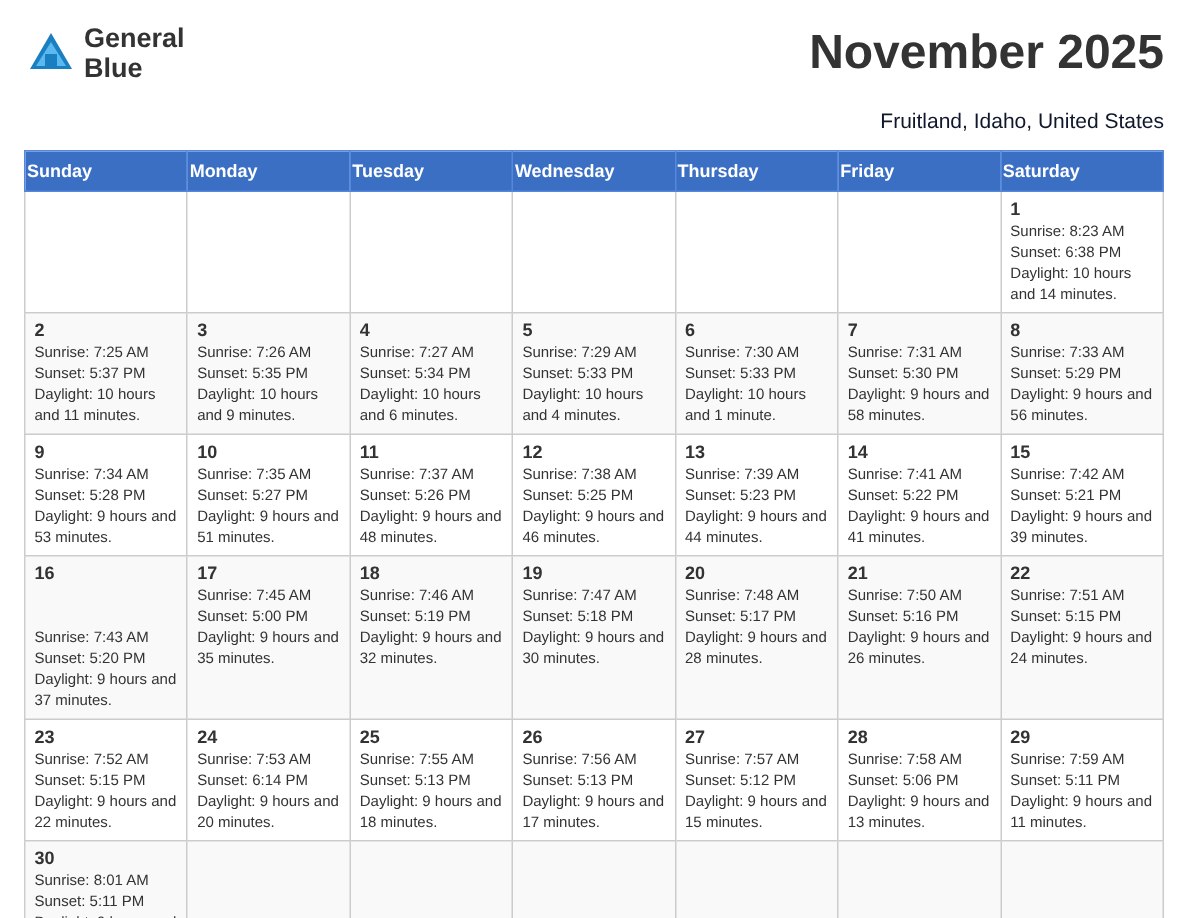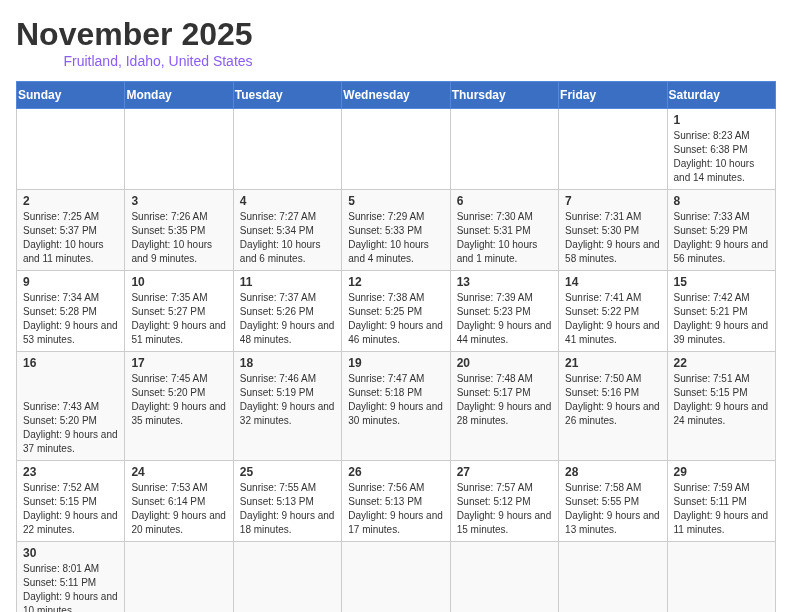--- a/index.html
+++ b/index.html
@@ -37,21 +37,22 @@
     .title-area {
       text-align: right;
     }
     .month-title {
       font-size: 32px;
       font-weight: bold;
       color: #333;
     }
     .location-title {
       font-size: 14px;
-      color: #8b5cf6;
+      color: #0f172a;
+      margin-top: 19px;
     }
     .calendar-table {
       width: 100%;
       border-collapse: collapse;
       border: 1px solid #ccc;
     }
     .calendar-table th {
       background: #3a6fc4;
       color: #fff;
       font-size: 12px;
@@ -89,20 +90,31 @@
     }
     
     thead tr th {
       background: #3a6fc4 !important;
     }
   </style>
 </head>
 <body>
 
 <div class="header-area">
+  <div class="logo">
+    <svg class="logo-icon" viewBox="0 0 36 36">
+      <polygon points="18,4 32,28 4,28" fill="#1a7fc1"></polygon>
+      <polygon points="18,10 28,26 8,26" fill="#5cb8f0"></polygon>
+      <rect x="14" y="18" width="8" height="10" fill="#1a7fc1"></rect>
+    </svg>
+    <div class="logo-text">
+      <span>General</span>
+      <span>Blue</span>
+    </div>
+  </div>
   <div class="title-area">
     <div class="month-title">November 2025</div>
     <div class="location-title">Fruitland, Idaho, United States</div>
   </div>
 </div>
 
 <table class="calendar-table">
   <thead>
     <tr>
     <th>Sunday</th>
@@ -150,21 +162,21 @@
         </td>
         <td>
           <span class="day-number">5</span>
           <div class="day-info" style="white-space: pre-line;">Sunrise: 7:29 AM
 Sunset: 5:33 PM
 Daylight: 10 hours and 4 minutes.</div>
         </td>
         <td>
           <span class="day-number">6</span>
           <div class="day-info" style="white-space: pre-line;">Sunrise: 7:30 AM
-Sunset: 5:31 PM
+Sunset: 5:33 PM
 Daylight: 10 hours and 1 minute.</div>
         </td>
         <td>
           <span class="day-number">7</span>
           <div class="day-info" style="white-space: pre-line;">Sunrise: 7:31 AM
 Sunset: 5:30 PM
 Daylight: 9 hours and 58 minutes.</div>
         </td>
         <td>
           <span class="day-number">8</span>
@@ -220,21 +232,21 @@
       <tr>
         <td>
           <span class="day-number">16</span>
           <div class="day-info" style="white-space: pre-line; margin-top: 30px;">Sunrise: 7:43 AM
 Sunset: 5:20 PM
 Daylight: 9 hours and 37 minutes.</div>
         </td>
         <td>
           <span class="day-number">17</span>
           <div class="day-info" style="white-space: pre-line;">Sunrise: 7:45 AM
-Sunset: 5:20 PM
+Sunset: 5:00 PM
 Daylight: 9 hours and 35 minutes.</div>
         </td>
         <td>
           <span class="day-number">18</span>
           <div class="day-info" style="white-space: pre-line;">Sunrise: 7:46 AM
 Sunset: 5:19 PM
 Daylight: 9 hours and 32 minutes.</div>
         </td>
         <td>
           <span class="day-number">19</span>
@@ -288,21 +300,21 @@
         </td>
         <td>
           <span class="day-number">27</span>
           <div class="day-info" style="white-space: pre-line;">Sunrise: 7:57 AM
 Sunset: 5:12 PM
 Daylight: 9 hours and 15 minutes.</div>
         </td>
         <td>
           <span class="day-number">28</span>
           <div class="day-info" style="white-space: pre-line;">Sunrise: 7:58 AM
-Sunset: 5:55 PM
+Sunset: 5:06 PM
 Daylight: 9 hours and 13 minutes.</div>
         </td>
         <td>
           <span class="day-number">29</span>
           <div class="day-info" style="white-space: pre-line;">Sunrise: 7:59 AM
 Sunset: 5:11 PM
 Daylight: 9 hours and 11 minutes.</div>
         </td>
       </tr>
       <tr>

